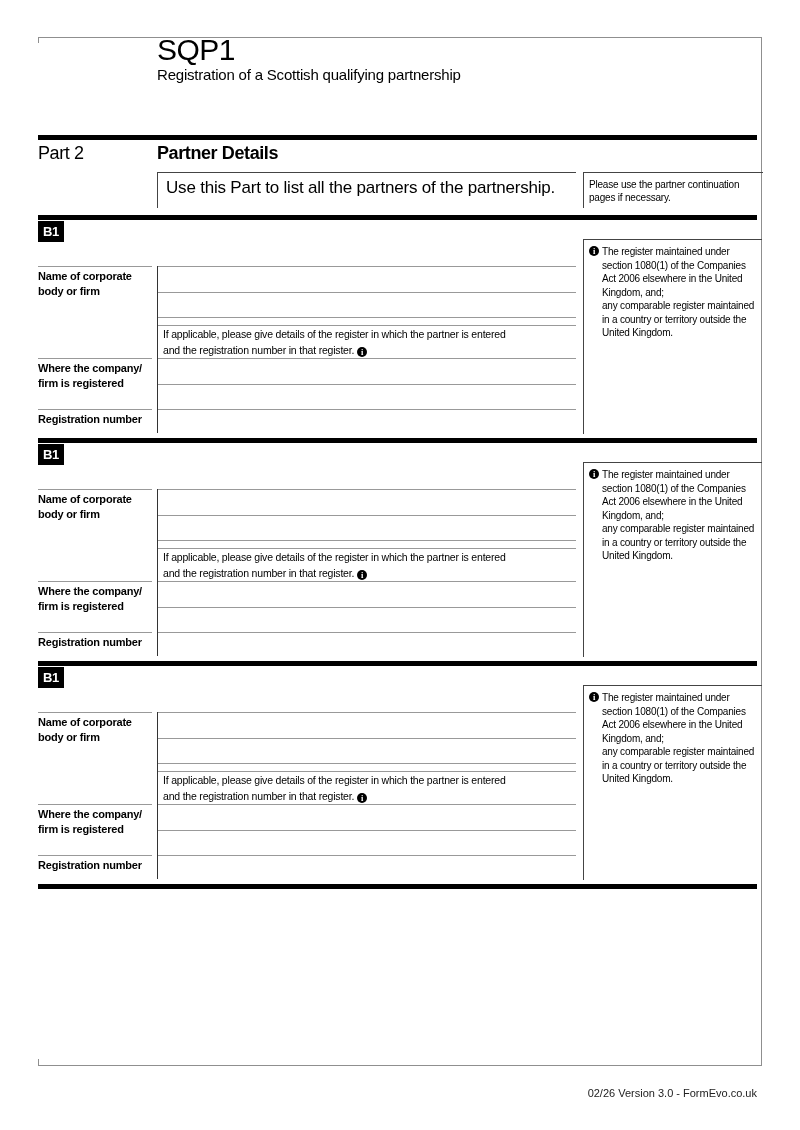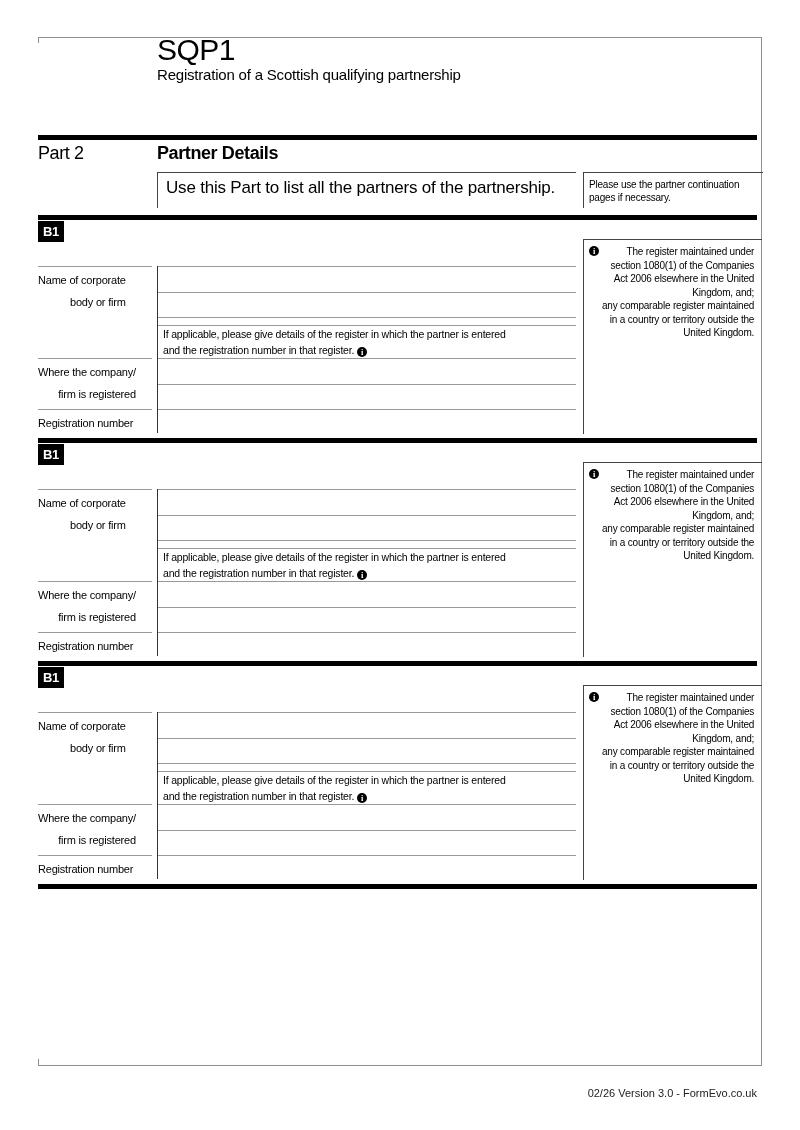--- a/index.html
+++ b/index.html
@@ -2,21 +2,21 @@
 <html><head>
 <meta charset="utf-8">
 <style>
   html,body{margin:0;padding:0;background:#ffffff;}
   .page{
     position:relative;width:800px;height:1130px;background:#fff;
     font-family:"Liberation Sans", sans-serif;color:#000;overflow:hidden;
     letter-spacing:-0.2px;
   }
   .abs{position:absolute;}
-  .pre{white-space:pre-line;text-align:right;}
+  .pre{white-space:pre-line;}
 
   
   .page-frame{
     left:38px;top:37px;width:723px;height:1027px;
     border-top:1px solid #8f8f8f;border-right:1px solid #8f8f8f;border-bottom:1px solid #8f8f8f;
   }
   .page-frame::before{content:"";position:absolute;left:0;top:0;width:1px;height:5px;background:#8f8f8f;}
   .page-frame::after{content:"";position:absolute;left:0;bottom:0;width:1px;height:6px;background:#8f8f8f;}
 
   .form-code{left:157px;top:36px;font-size:30px;line-height:28px;letter-spacing:-0.5px;}
@@ -52,21 +52,21 @@
   .note-text{font-size:10px;line-height:13.5px;}
   .info-icon{
     display:inline-block;flex:0 0 auto;width:10px;height:10px;border-radius:50%;
     background:#000;color:#fff;font-size:8.5px;line-height:10px;text-align:center;
     font-weight:bold;font-family:"Liberation Serif", serif;margin-top:1px;
   }
   .hline{height:1px;background:#999;}
   .lbl-line{left:0;width:114px;}
   .in-line{left:119px;width:419px;}
   .vline{left:119px;top:51px;width:1px;height:167px;background:#333;}
-  .fld-label{left:0;font-size:11px;line-height:22px;}
+  .fld-label{left:0;font-size:11px;line-height:15px;font-weight:bold;}
   .reg-instr{left:125px;top:112px;width:404px;font-size:10.5px;line-height:15.5px;}
   .reg-instr .info-icon{margin-left:3px;vertical-align:-1px;}
   .fld-input{
     position:absolute;left:121px;width:414px;border:none;outline:none;background:transparent;
     font-family:"Liberation Sans", sans-serif;font-size:12px;padding:0 2px;
   }
   .closing-bar{left:38px;top:884px;width:719px;height:5px;background:#000;}
   .footer{top:1071px;right:43px;font-size:11px;color:#222;letter-spacing:0;margin-top:16px;}
 </style>
 </head>

